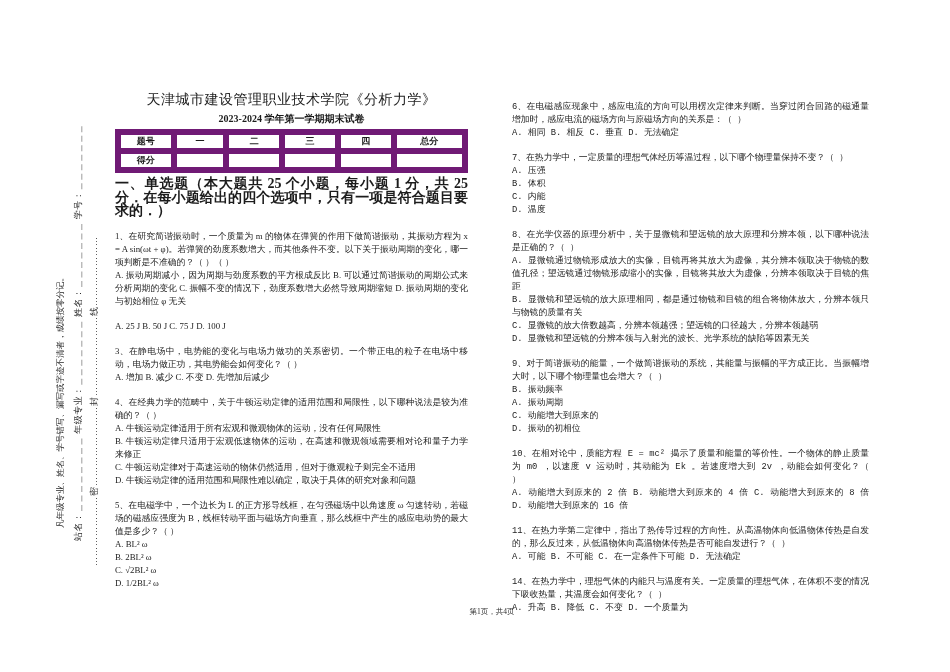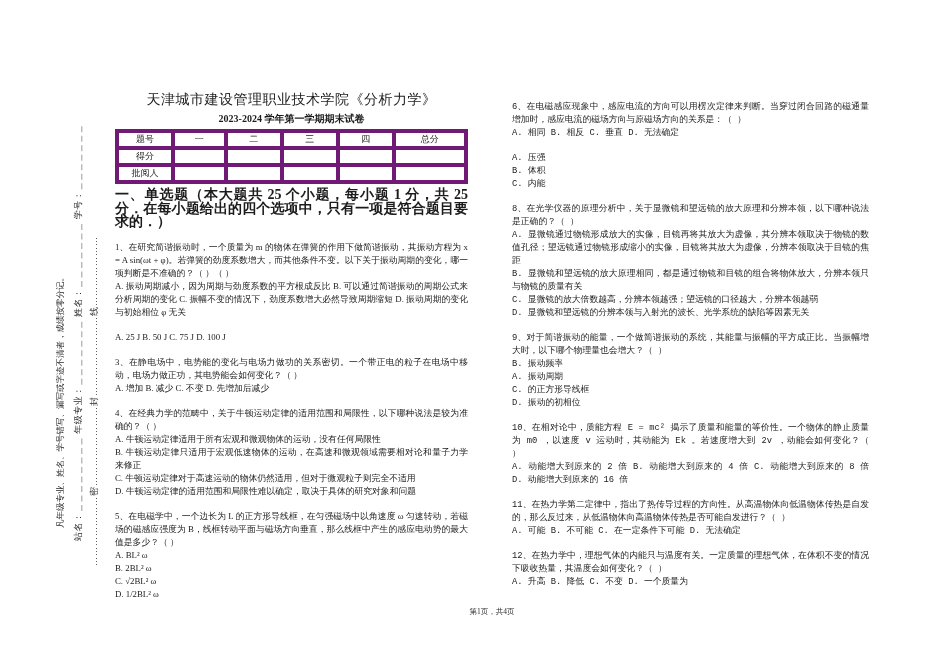--- a/index.html
+++ b/index.html
@@ -17,22 +17,22 @@
   .vline.warning{left:55px;top:528px;width:416px;font-size:8.5px;}
   .vline.seal{left:88px;top:566px;width:502px;letter-spacing:1px;color:#333;}
   
   .col{position:absolute;font-size:8.8px;line-height:13px;text-align:justify;}
   .col-left{left:115px;top:92px;width:353px;}
   .col-right{left:512px;top:101px;width:357px;font-family:Liberation Mono, monospace;}
   .title{font-size:14px;font-weight:normal;text-align:center;line-height:16px;letter-spacing:.5px;}
   .subtitle{font-size:10px;font-weight:bold;text-align:center;margin-top:5px;line-height:11px;}
   table.score{border-collapse:collapse;width:100%;margin-top:5px;table-layout:fixed;}
   table.score td{
-    border:4px solid #701a75;height:13px;text-align:center;vertical-align:middle;
-    font-size:9px;font-weight:normal;padding:0;overflow:hidden;
+    border:6px solid #701a75;height:13px;text-align:center;vertical-align:middle;
+    font-size:9px;font-weight:bold;padding:0;overflow:hidden;
   }
   .section-heading{font-size:14px;font-weight:bold;line-height:13.5px;margin-top:4px;}
   .q{margin-top:12px;}
   .q .stem{}
   .q .opts{}
   .q .opt{}
   .footer{
     position:absolute;left:492px;top:607px;transform:translateX(-50%);
     font-size:7.5px;color:#2a2a2a;white-space:nowrap;
   }
@@ -53,28 +53,20 @@
         <tr>
       <td style="width:16%">题号</td>
       <td style="width:15%">一</td>
       <td style="width:16%">二</td>
       <td style="width:16%">三</td>
       <td style="width:16%">四</td>
       <td style="width:21%">总分</td>
     </tr>
     <tr>
       <td>得分</td>
-      <td></td>
-      <td></td>
-      <td></td>
-      <td></td>
-      <td></td>
-    </tr>
-    <tr>
-      <td>批阅人</td>
       <td></td>
       <td></td>
       <td></td>
       <td></td>
       <td></td>
     </tr>
   </tbody>
     </table>
 
   <div class="section-heading">一、单选题（本大题共 25 个小题，每小题 1 分，共 25 分．在每小题给出的四个选项中，只有一项是符合题目要求的．）</div>
@@ -111,50 +103,52 @@
 </div>
 
 <div class="col col-right">
 
   <div class="q" style="margin-top:0">
     <div class="stem">6、在电磁感应现象中，感应电流的方向可以用楞次定律来判断。当穿过闭合回路的磁通量增加时，感应电流的磁场方向与原磁场方向的关系是：（ ）</div>
     <div class="opts">A. 相同 B. 相反 C. 垂直 D. 无法确定</div>
   </div>
 
   <div class="q">
+    <div class="stem">7、在热力学中，一定质量的理想气体经历等温过程，以下哪个物理量保持不变？（ ）</div>
     <div class="opt">A. 压强</div>
     <div class="opt">B. 体积</div>
     <div class="opt">C. 内能</div>
+    <div class="opt">D. 温度</div>
   </div>
 
   <div class="q">
     <div class="stem">8、在光学仪器的原理分析中，关于显微镜和望远镜的放大原理和分辨本领，以下哪种说法是正确的？（ ）</div>
     <div class="opt">A. 显微镜通过物镜形成放大的实像，目镜再将其放大为虚像，其分辨本领取决于物镜的数值孔径；望远镜通过物镜形成缩小的实像，目镜将其放大为虚像，分辨本领取决于目镜的焦距</div>
     <div class="opt">B. 显微镜和望远镜的放大原理相同，都是通过物镜和目镜的组合将物体放大，分辨本领只与物镜的质量有关</div>
     <div class="opt">C. 显微镜的放大倍数越高，分辨本领越强；望远镜的口径越大，分辨本领越弱</div>
     <div class="opt">D. 显微镜和望远镜的分辨本领与入射光的波长、光学系统的缺陷等因素无关</div>
   </div>
 
   <div class="q">
     <div class="stem">9、对于简谐振动的能量，一个做简谐振动的系统，其能量与振幅的平方成正比。当振幅增大时，以下哪个物理量也会增大？（ ）</div>
     <div class="opt">B. 振动频率</div>
     <div class="opt">A. 振动周期</div>
-    <div class="opt">C. 的正方形导线框</div>
+    <div class="opt">C. 动能增大到原来的</div>
     <div class="opt">D. 振动的初相位</div>
   </div>
 
   <div class="q">
     <div class="stem">10、在相对论中，质能方程 E = mc² 揭示了质量和能量的等价性。一个物体的静止质量为 m0 ，以速度 v 运动时，其动能为 Ek 。若速度增大到 2v ，动能会如何变化？（ ）</div>
     <div class="opts">A. 动能增大到原来的 2 倍 B. 动能增大到原来的 4 倍 C. 动能增大到原来的 8 倍 D. 动能增大到原来的 16 倍</div>
   </div>
 
   <div class="q">
     <div class="stem">11、在热力学第二定律中，指出了热传导过程的方向性。从高温物体向低温物体传热是自发的，那么反过来，从低温物体向高温物体传热是否可能自发进行？（ ）</div>
     <div class="opts">A. 可能 B. 不可能 C. 在一定条件下可能 D. 无法确定</div>
   </div>
 
   <div class="q">
-    <div class="stem">12、在热力学中，理想气体的内能只与温度有关。一定质量的理想气体，在体积不变的情况下吸收热量，其温度会如何变化？（ ）</div>
+    <div class="stem">14、在热力学中，理想气体的内能只与温度有关。一定质量的理想气体，在体积不变的情况下吸收热量，其温度会如何变化？（ ）</div>
     <div class="opts">A. 升高 B. 降低 C. 不变 D. 一个质量为</div>
   </div>
 </div>
 
 <div class="footer">第1页，共4页</div>
 
 </body></html>

